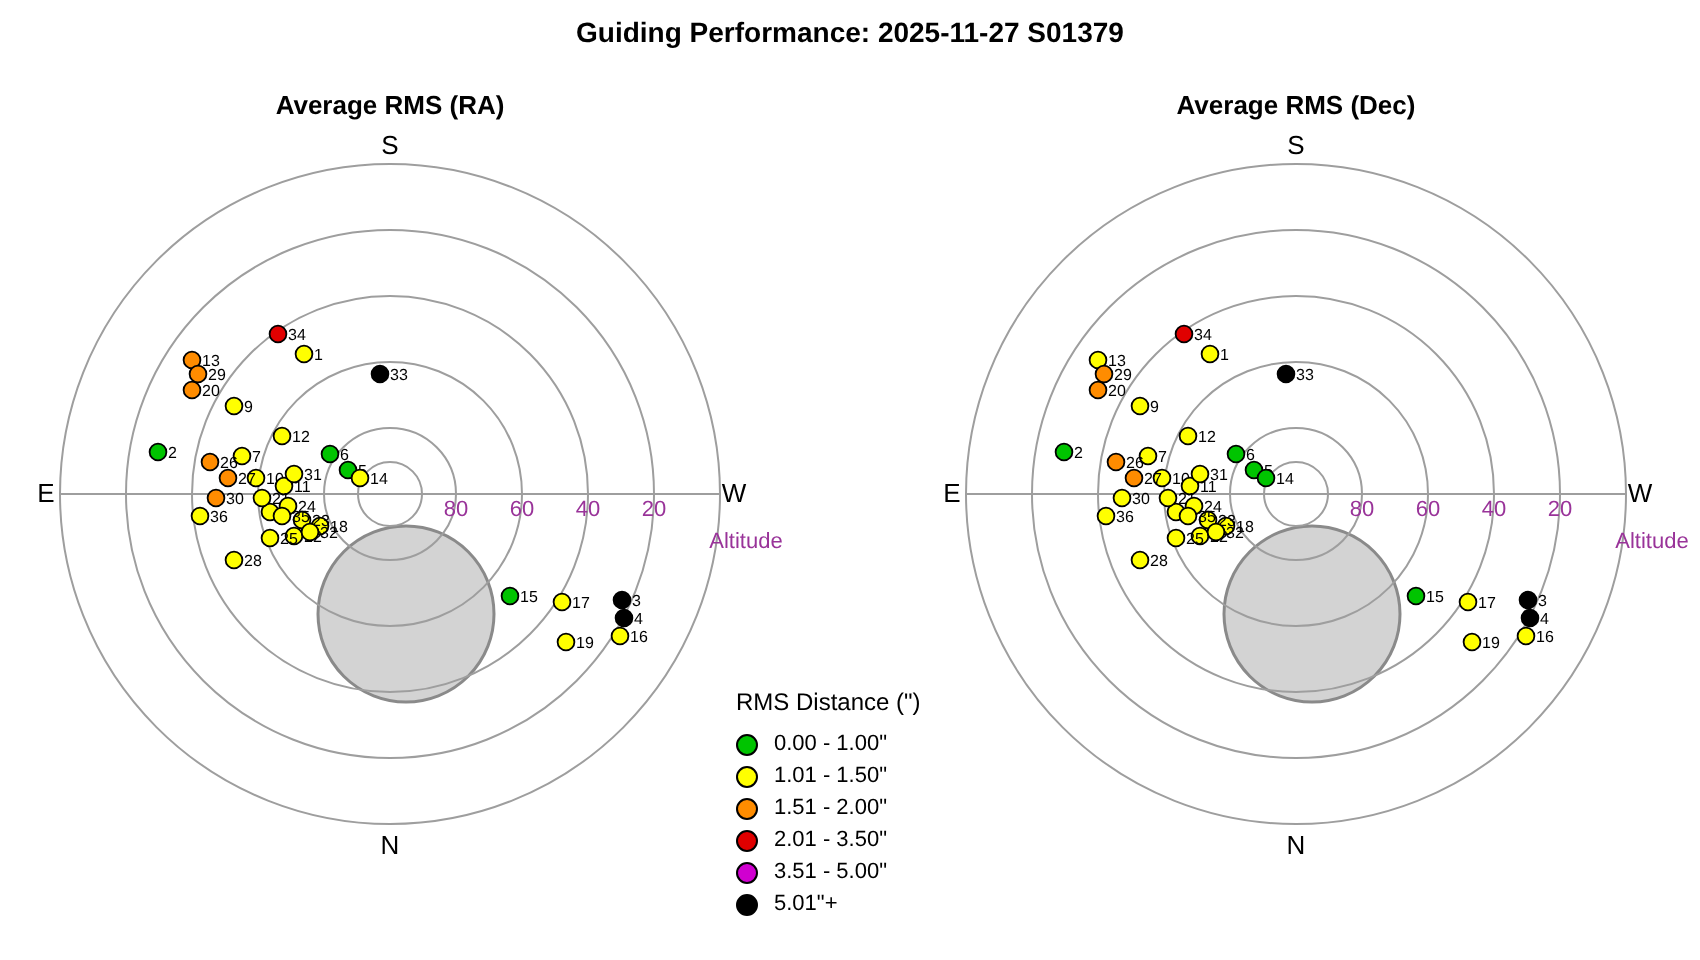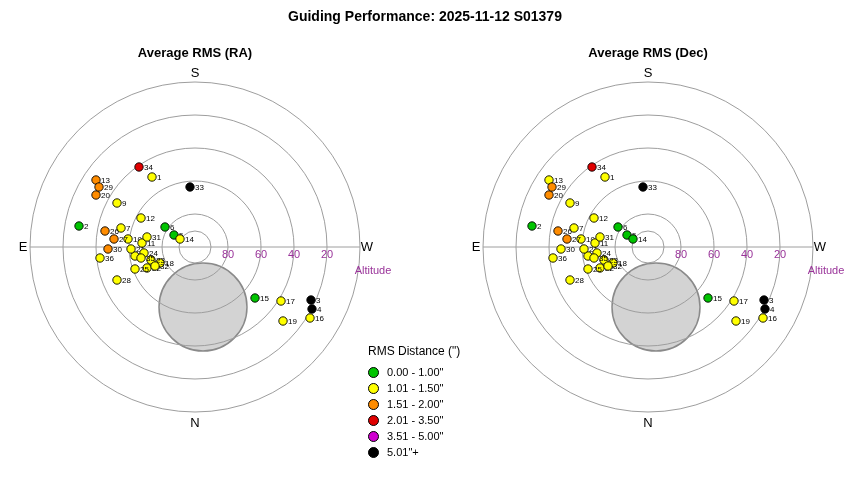--- a/index.html
+++ b/index.html
@@ -26,21 +26,21 @@
   .legend-title{margin-bottom:6px;font-size:12px;}
   .legend-row{display:flex;align-items:center;height:16px;}
   .legend-dot{
     width:9px;height:9px;border-radius:50%;border:1px solid #000;
     margin-right:8px;flex:0 0 auto;
   }
 </style>
 </head>
 <body>
 
-<div class="main-title">Guiding Performance: 2025-11-12 S01379</div>
+<div class="main-title">Guiding Performance: 2025-11-27 S01379</div>
 
 <svg data-plot="ra" width="395" height="415">
   <text x="195" y="22" text-anchor="middle" class="plot-title">Average RMS (RA)</text>
 <circle cx="203" cy="272" r="44" fill="#d3d3d3" stroke="#8a8a8a" stroke-width="1.5"></circle>
     <circle cx="195" cy="212" r="16" fill="none" stroke="#9e9e9e" stroke-width="1"></circle>
     <circle cx="195" cy="212" r="33" fill="none" stroke="#9e9e9e" stroke-width="1"></circle>
     <circle cx="195" cy="212" r="66" fill="none" stroke="#9e9e9e" stroke-width="1"></circle>
     <circle cx="195" cy="212" r="99" fill="none" stroke="#9e9e9e" stroke-width="1"></circle>
     <circle cx="195" cy="212" r="132" fill="none" stroke="#9e9e9e" stroke-width="1"></circle>
     <circle cx="195" cy="212" r="165" fill="none" stroke="#9e9e9e" stroke-width="1"></circle>

